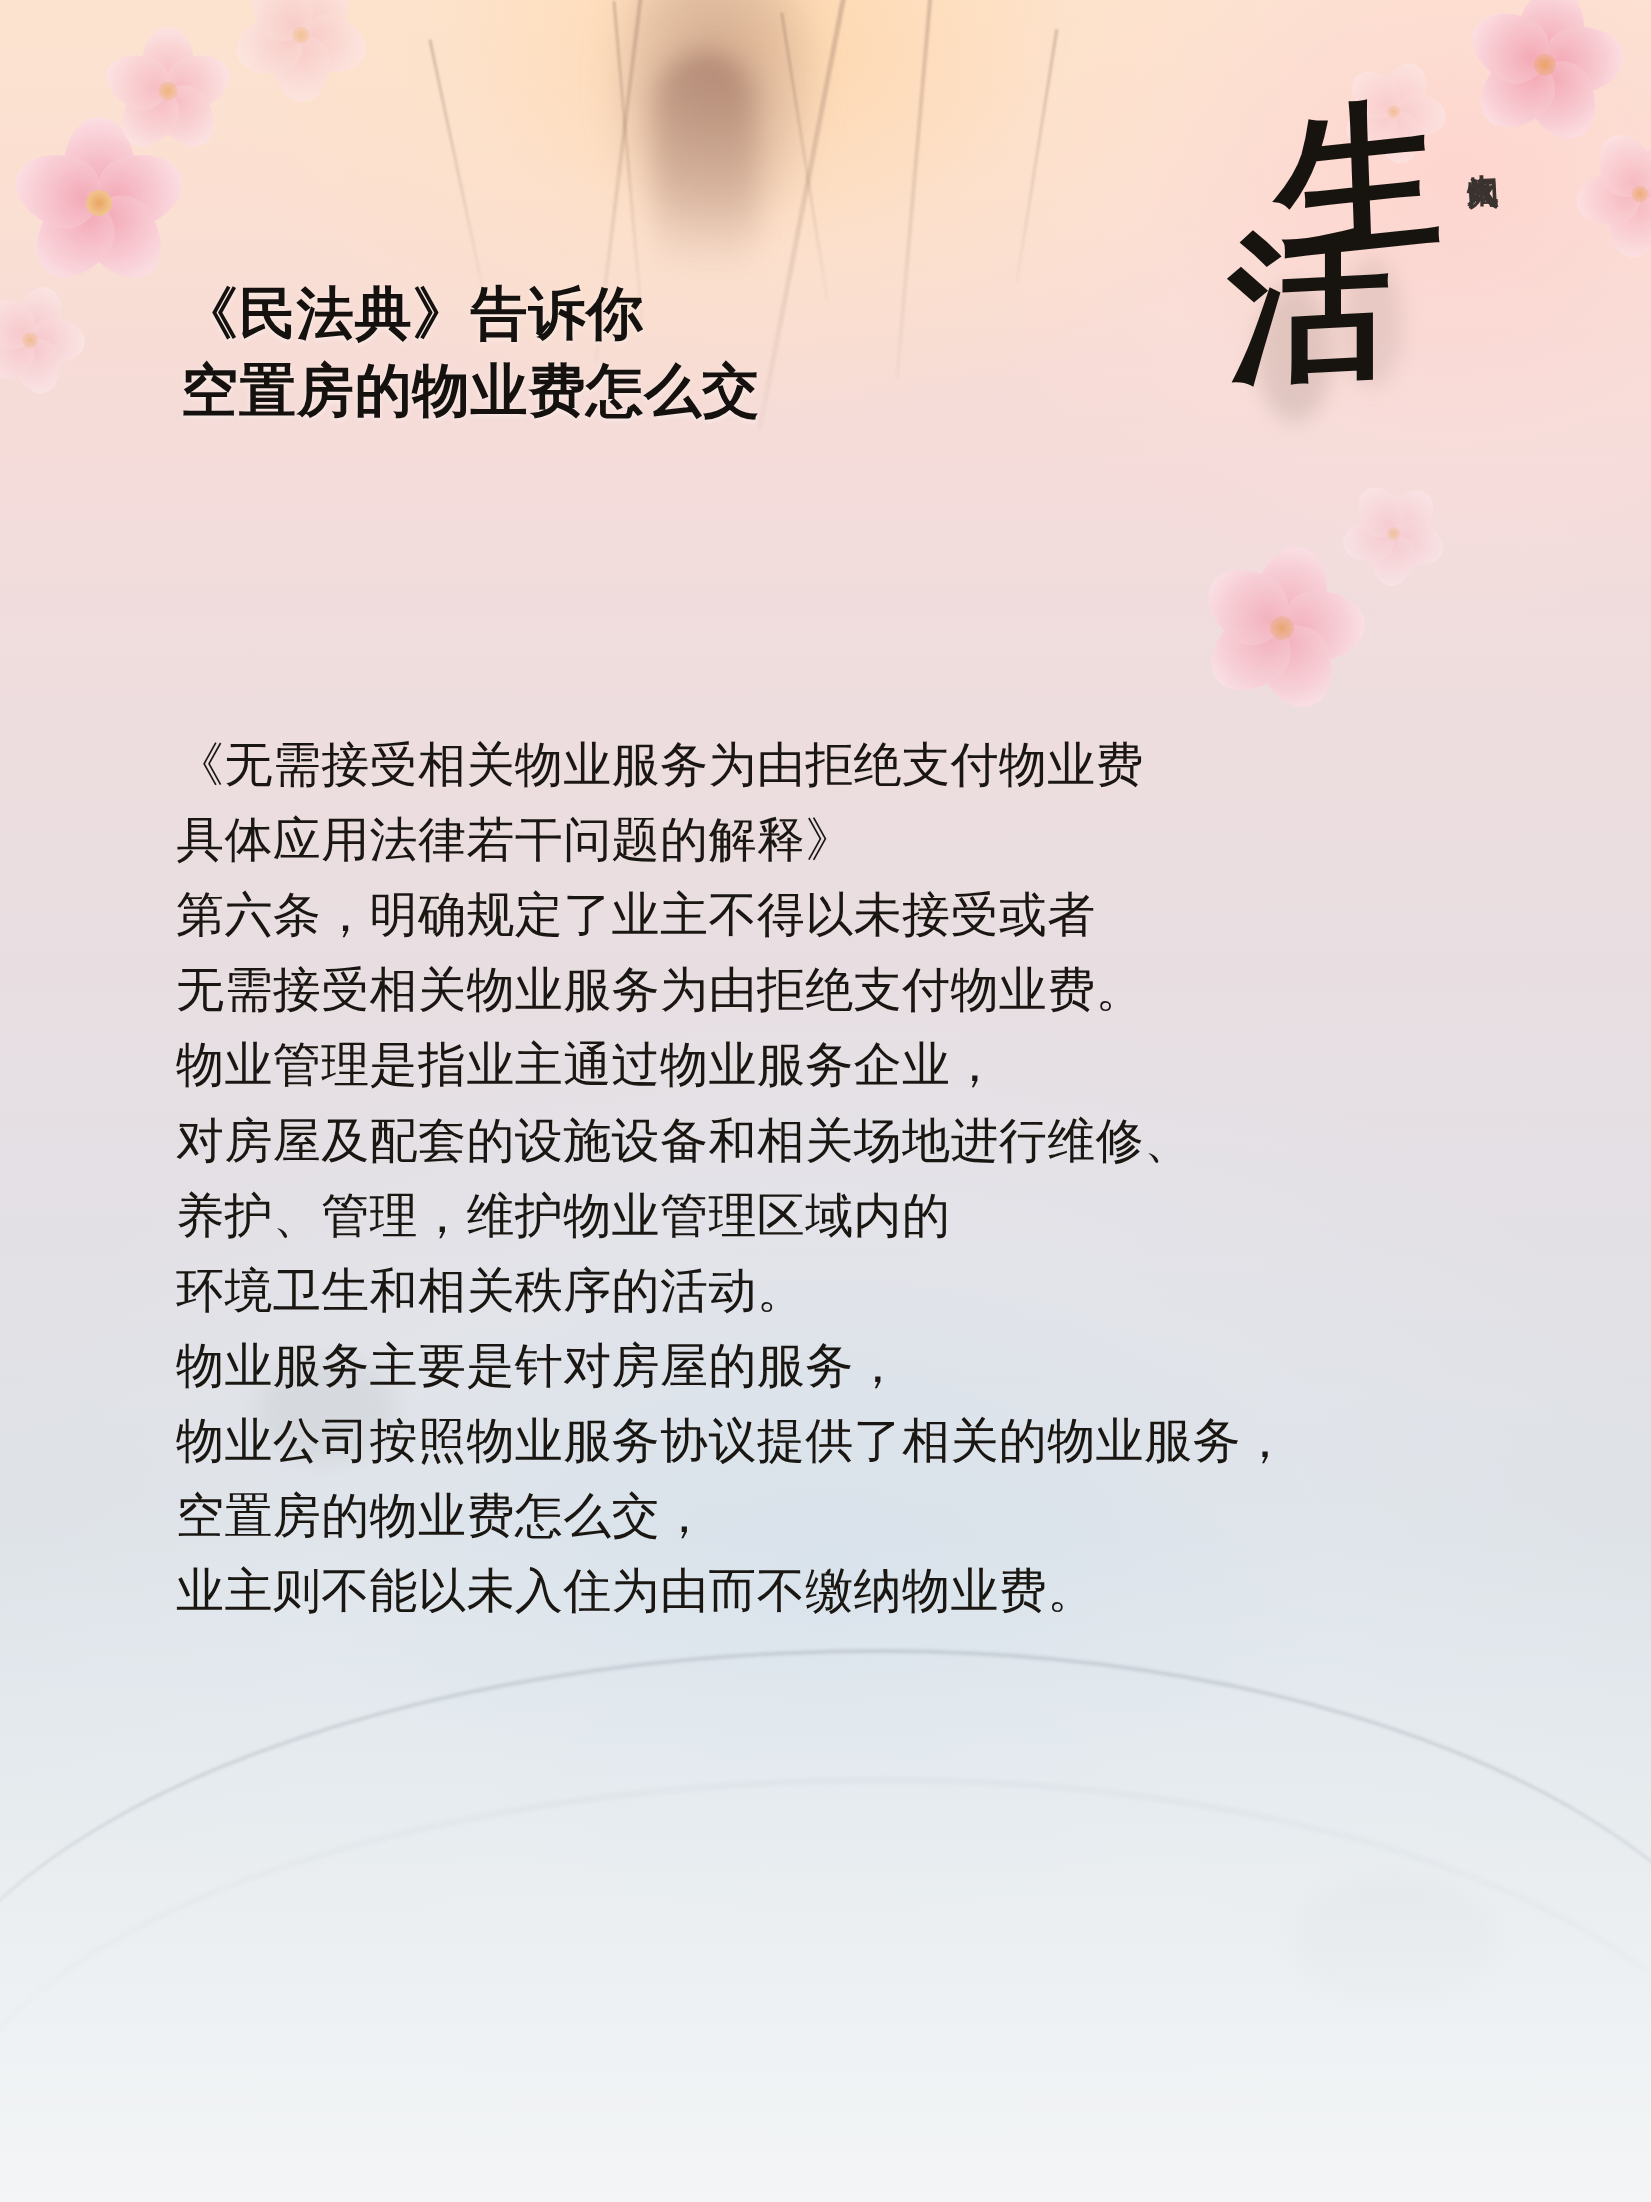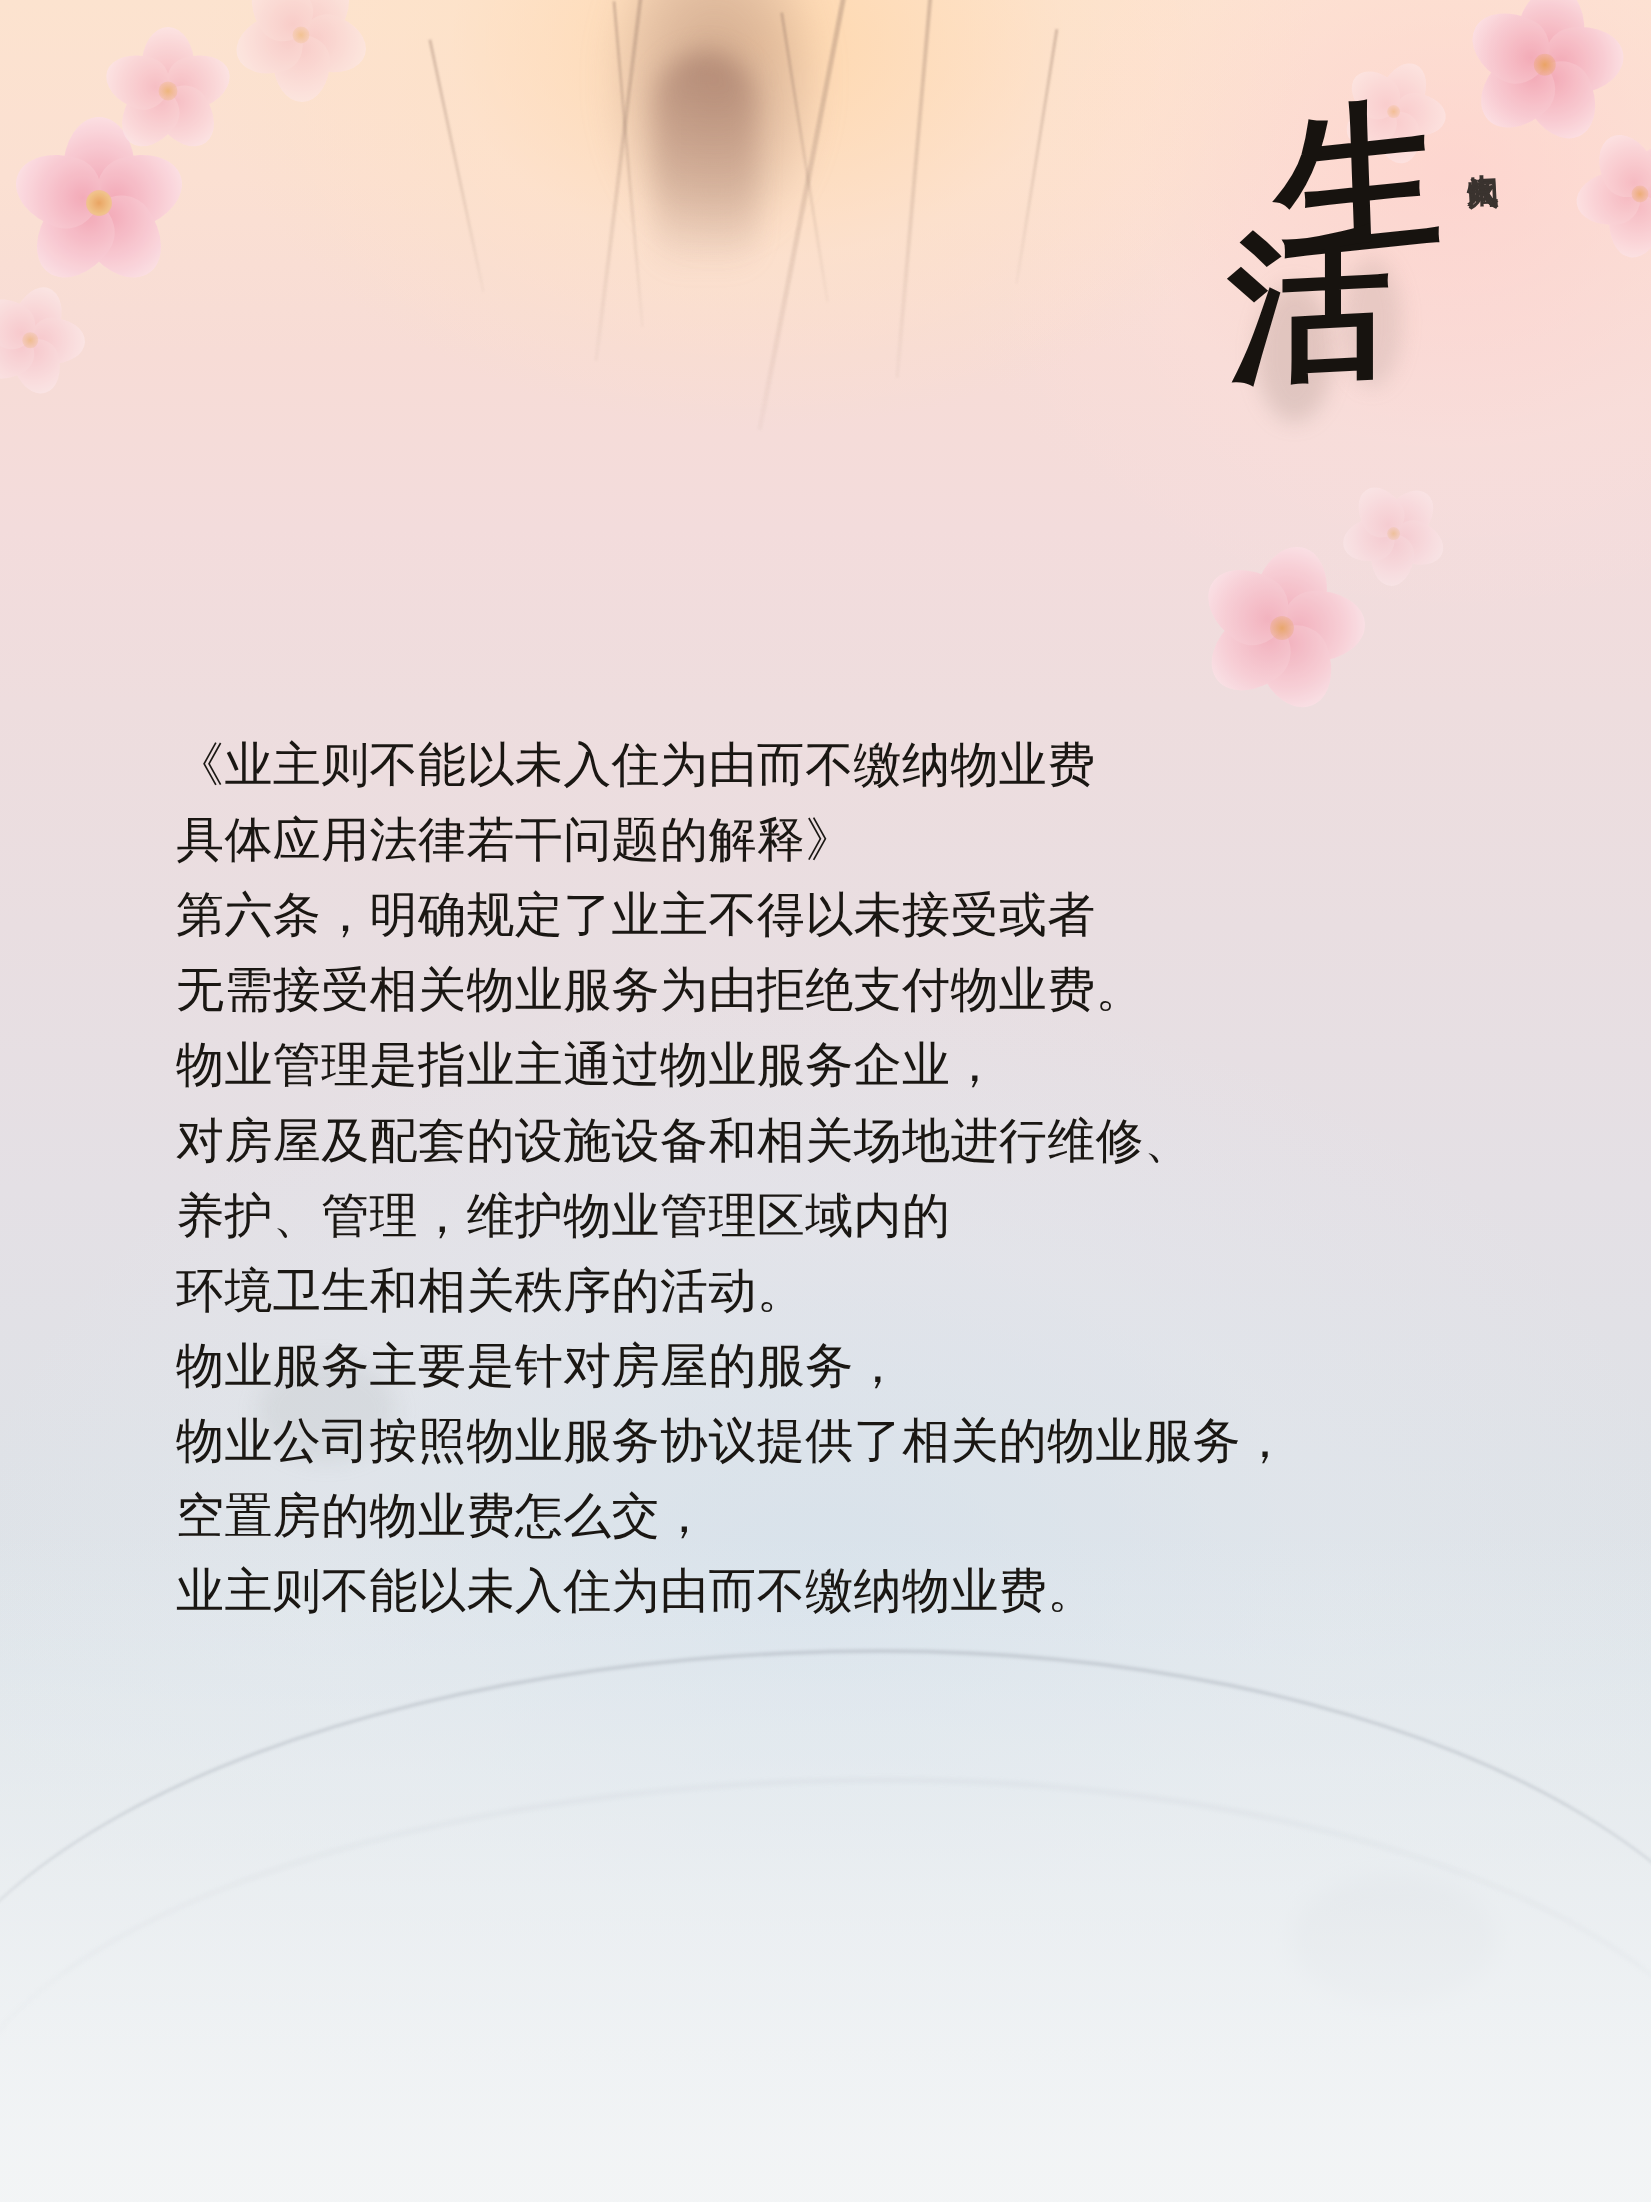--- a/index.html
+++ b/index.html
@@ -316,23 +316,27 @@
   </div>
 
   <div class="calligraphy">
     <div class="callig-small">人间烟火气</div>
     <div class="callig-big">
       <span class="c1">生</span>
       <span class="c2">活</span>
     </div>
   </div>
 
+  <div class="headline">
+    <span class="line">《民法典》告诉你</span>
+    <span class="line">空置房的物业费怎么交</span>
+  </div>
 
   <div class="bodytext">
-    <span class="line">《业主则不能以未入住为由而不缴纳物业费</span>
+    <span class="line">《无需接受相关物业服务为由拒绝支付物业费</span>
     <span class="line">具体应用法律若干问题的解释》</span>
     <span class="line">第六条，明确规定了业主不得以未接受或者</span>
     <span class="line">无需接受相关物业服务为由拒绝支付物业费。</span>
     <span class="line">物业管理是指业主通过物业服务企业，</span>
     <span class="line">对房屋及配套的设施设备和相关场地进行维修、</span>
     <span class="line">养护、管理，维护物业管理区域内的</span>
     <span class="line">环境卫生和相关秩序的活动。</span>
     <span class="line">物业服务主要是针对房屋的服务，</span>
     <span class="line">物业公司按照物业服务协议提供了相关的物业服务，</span>
     <span class="line">空置房的物业费怎么交，</span>

